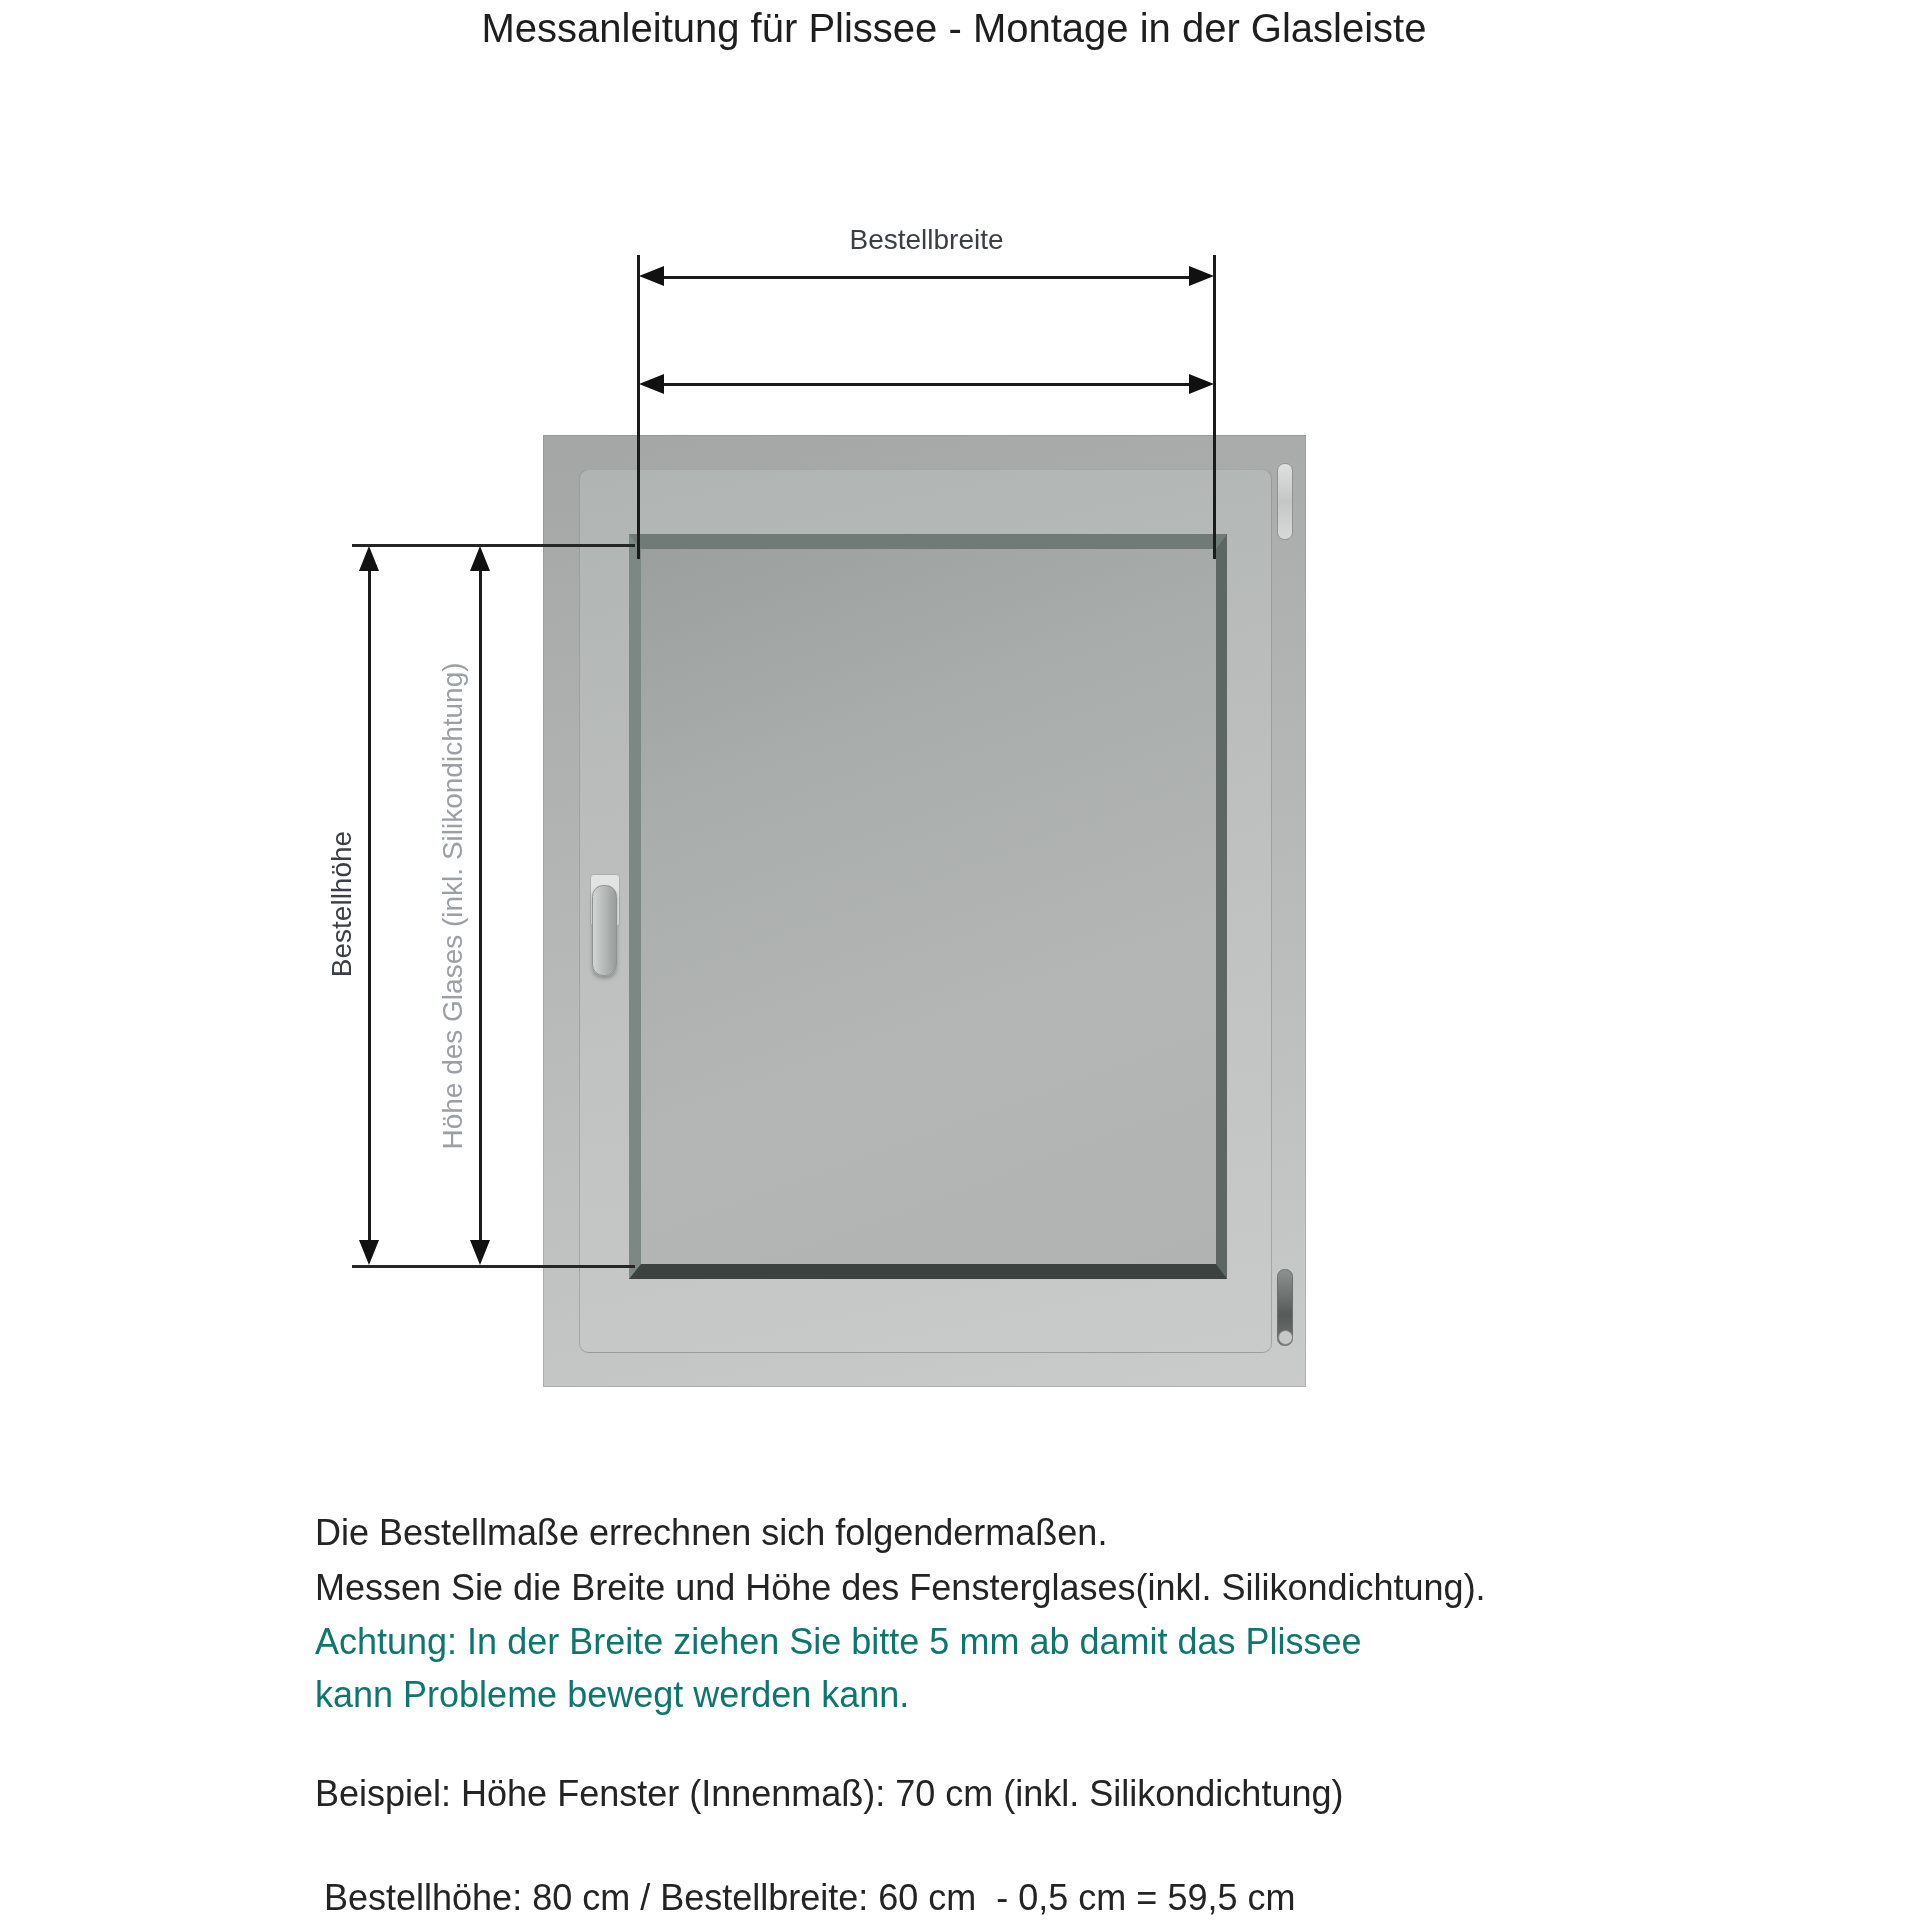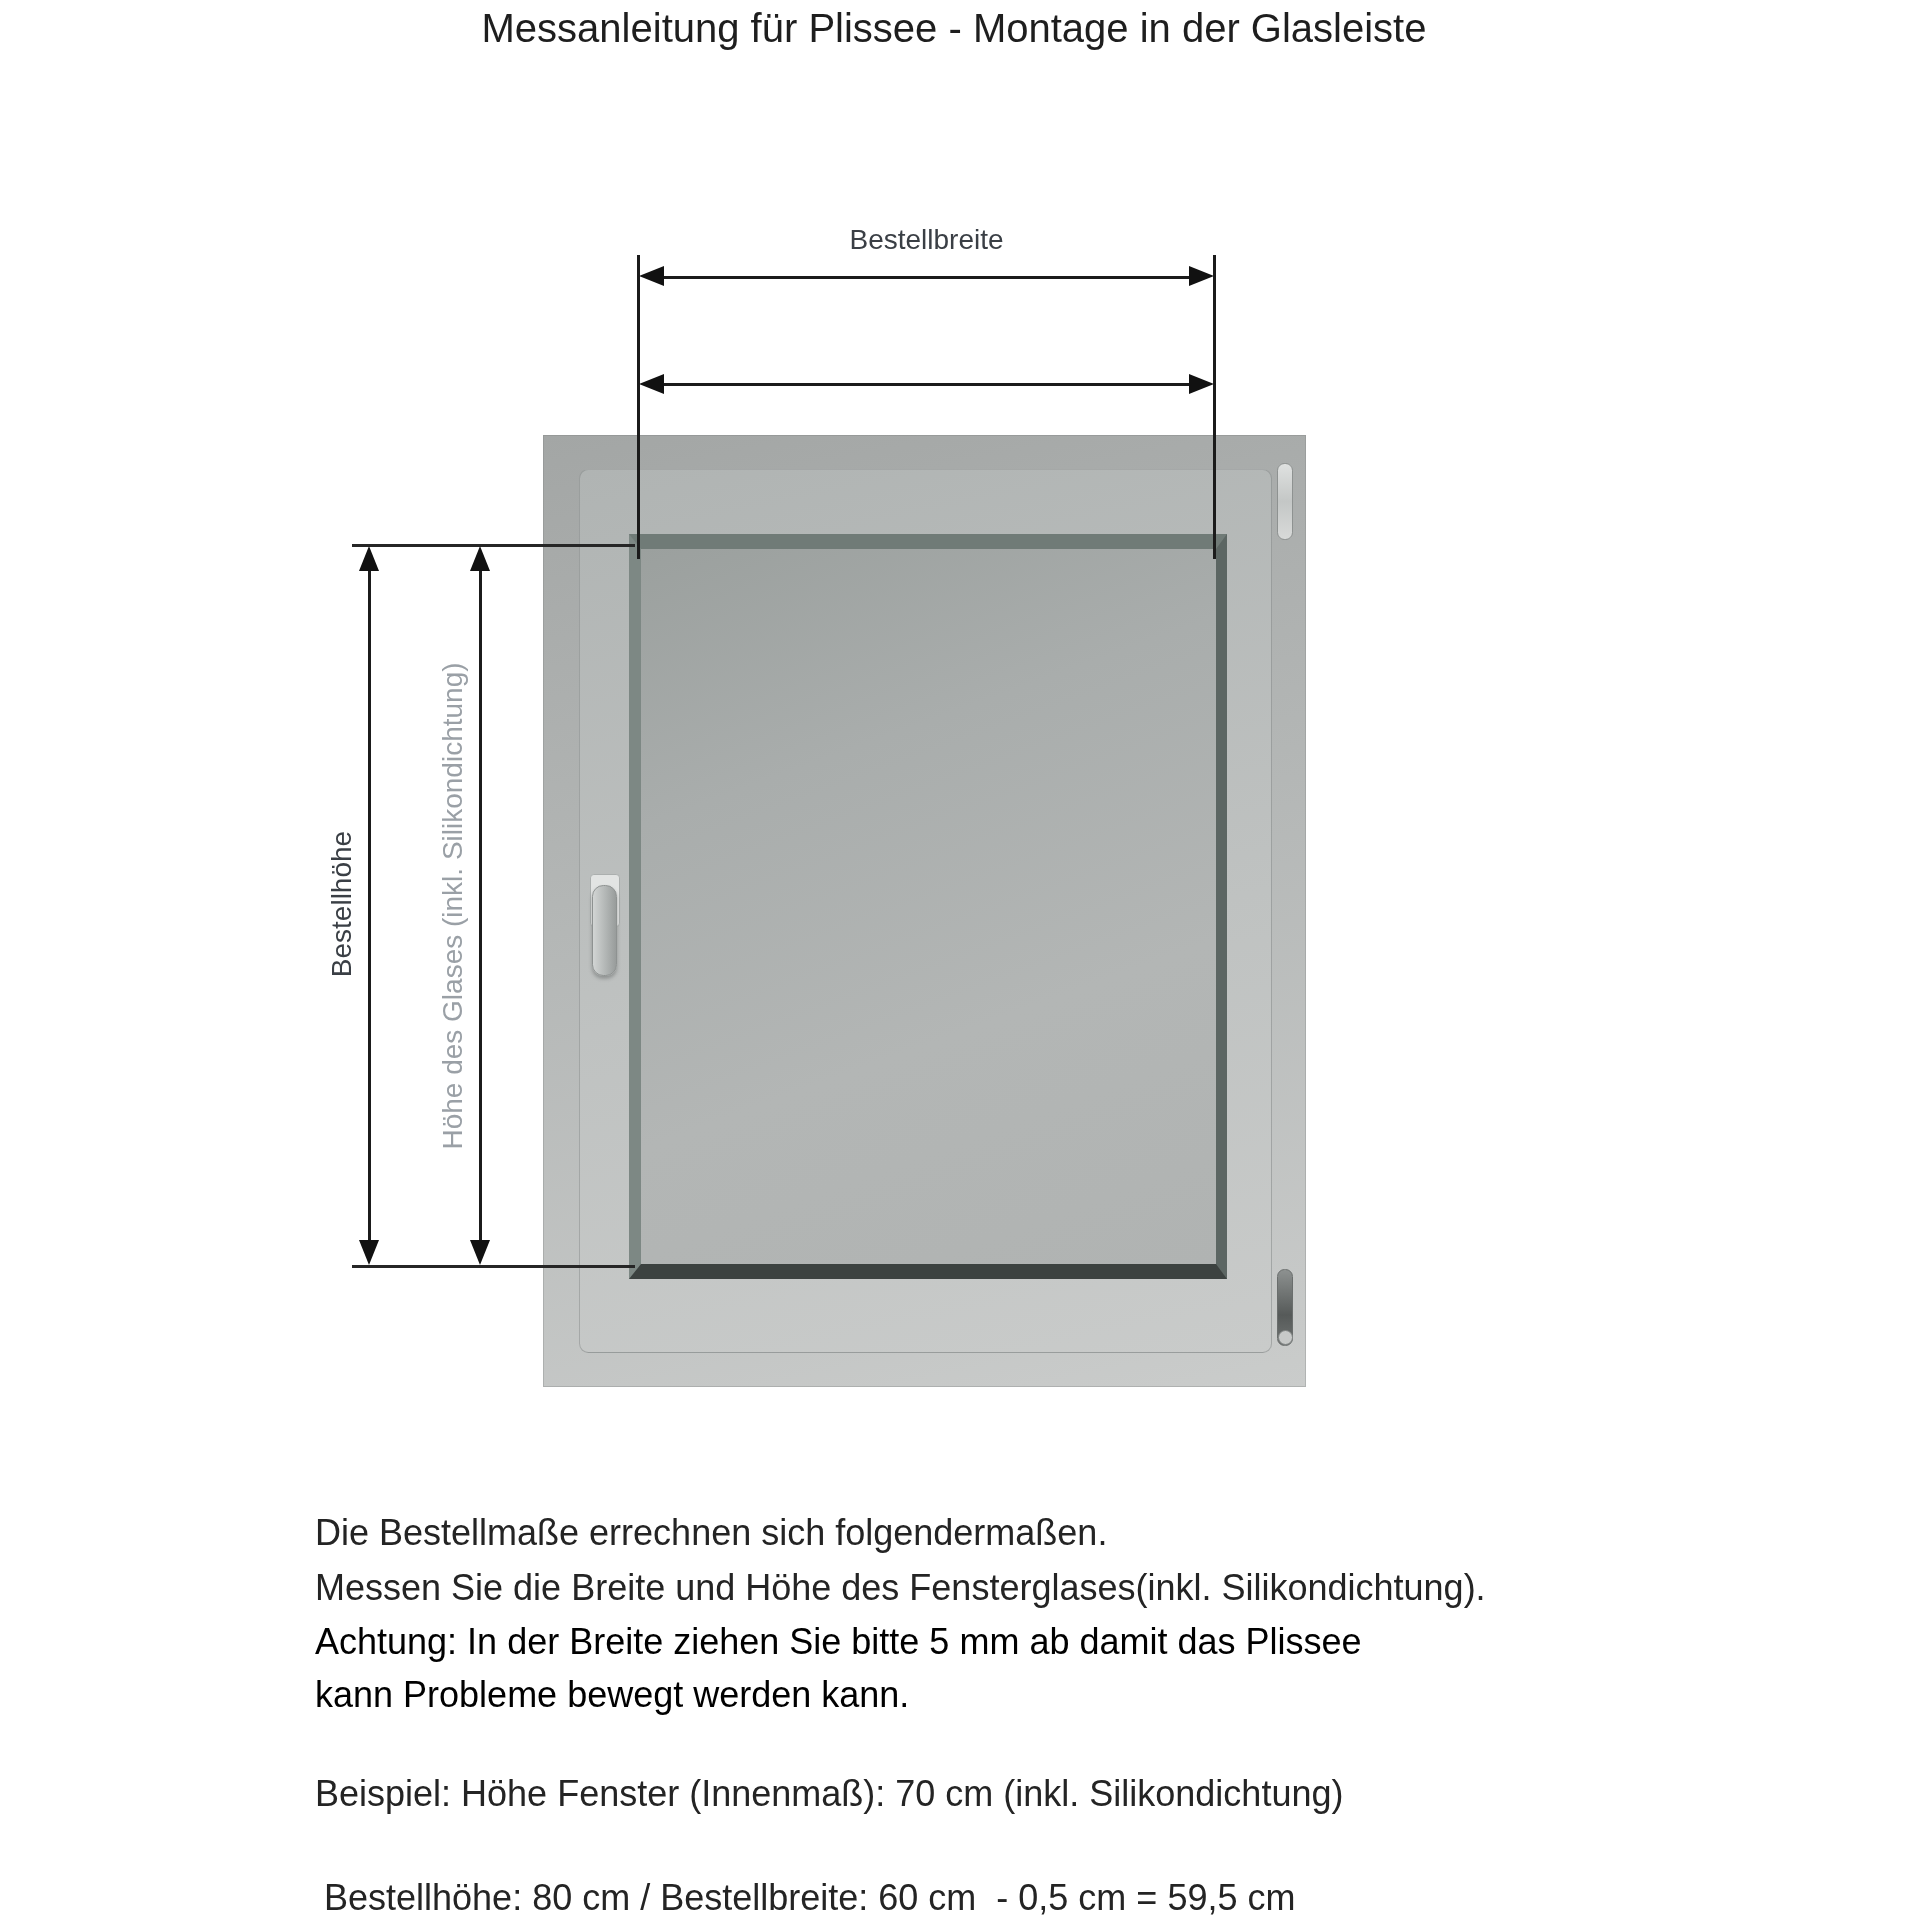--- a/index.html
+++ b/index.html
@@ -63,21 +63,21 @@
   .ah-left  {border-top:10.4px solid transparent;border-bottom:10.4px solid transparent;border-right:25.4px solid #111;}
   .ah-right {border-top:10.4px solid transparent;border-bottom:10.4px solid transparent;border-left:25.4px solid #111;}
   .ah-up    {border-left:10.4px solid transparent;border-right:10.4px solid transparent;border-bottom:25.4px solid #111;}
   .ah-down  {border-left:10.4px solid transparent;border-right:10.4px solid transparent;border-top:25.4px solid #111;}
   .dim-label{font-size:28px;text-align:center;}
   .dim-dark{color:#3a3f45;}
   .dim-gray{color:#9aa0a6;}
   .rot{transform:rotate(-90deg);transform-origin:center center;height:38px;line-height:38px;}
   
   .bline{font-size:36px;color:#242424;white-space:pre;line-height:41px;}
-  .bred{color:#000000;}
+  .bred{color:#0f766e;}
 </style>
 </head>
 <body>
 
 <div class="page">
 
   <div class="abs title">Messanleitung für Plissee - Montage in der Glasleiste</div>
 
   <div class="abs window">
     <div class="abs sash"></div>

